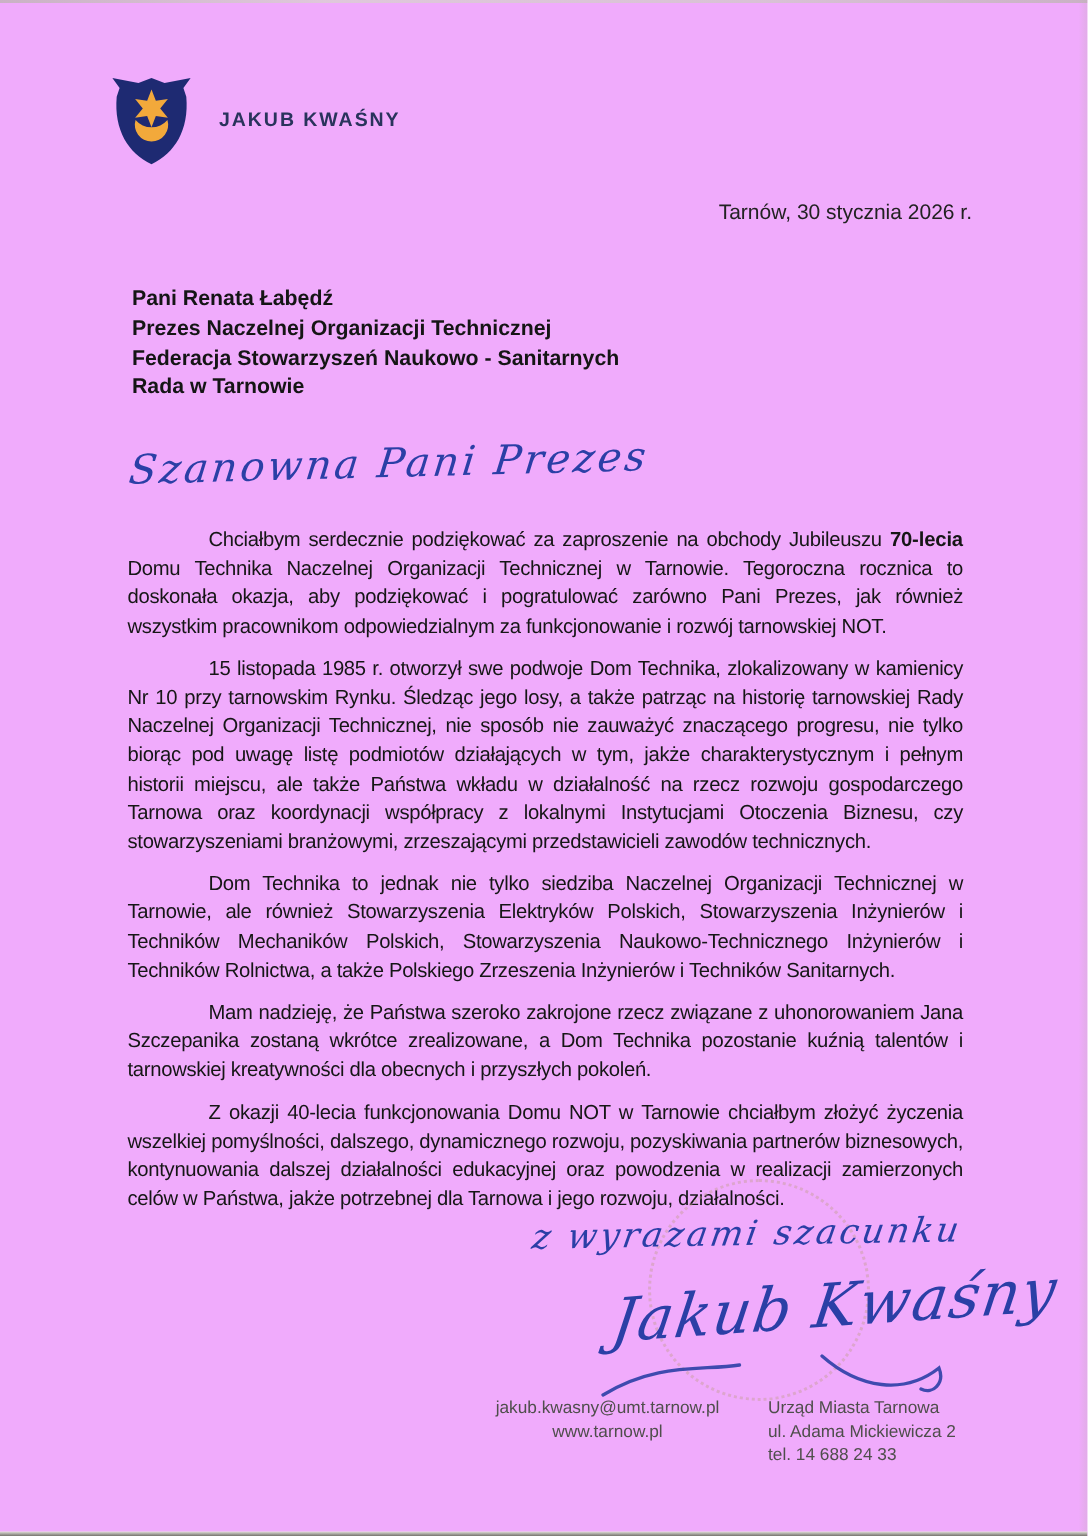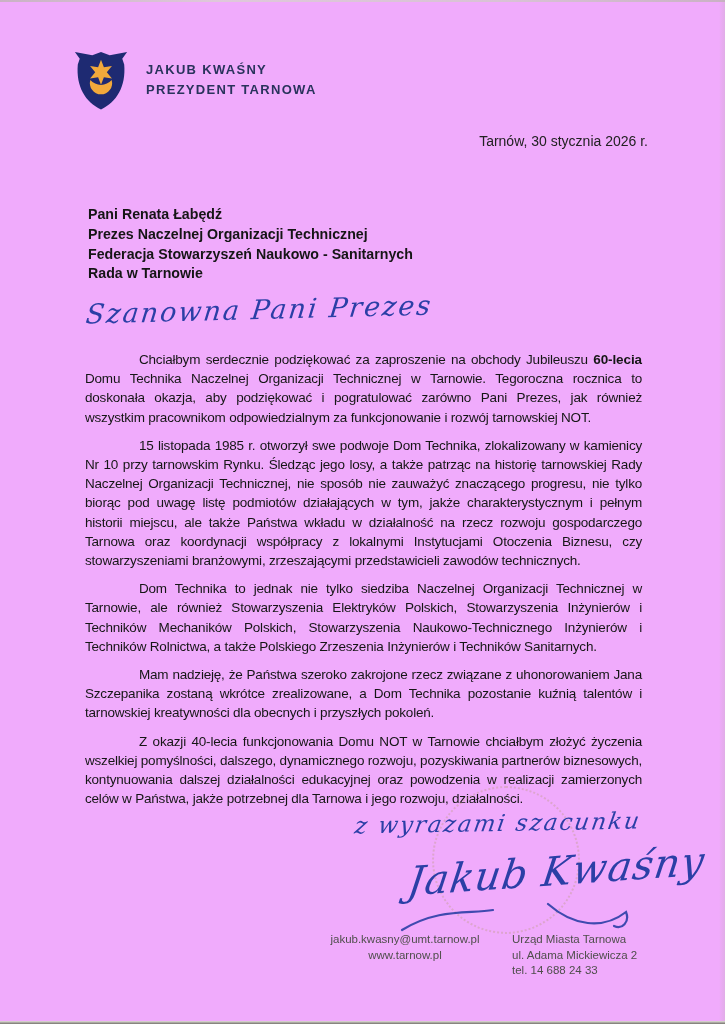--- a/index.html
+++ b/index.html
@@ -17,21 +17,21 @@
   .scan-edge-right { position: absolute; top:0; bottom:0; right:0; width:6px;
                      background: linear-gradient(270deg, rgba(180,176,168,.25), rgba(180,176,168,0)); }
 
   
   .header { position: absolute; top: 48px; left: 72px; display: flex; align-items: center; gap: 16px; }
   .crest { width: 58px; height: 64px; }
   .sender { line-height: 20px; letter-spacing: 1.3px; font-size: 13px; font-weight: 600; }
 
   .date-line { position: absolute; top: 133px; right: 77px; font-size: 14px; color: #222; }
 
-  .recipient { position: absolute; top: 205px; left: 88px; font-size: 14.2px; font-weight: 700;
+  .recipient { position: absolute; top: 190px; left: 88px; font-size: 14.2px; font-weight: 700;
                line-height: 19.8px; color: #151515; }
 
   .handwriting { font-family: "DejaVu Serif", serif; font-style: italic; }
 
   .salutation { position: absolute; top: 294px; left: 86px; font-size: 27px;
                 transform: rotate(-1.5deg) skewX(-8deg); letter-spacing: 2px; }
 
   .ink {  }
 
   .body-text { position: absolute; top: 350px; left: 85px; width: 557px;
@@ -62,37 +62,36 @@
   <div class="scan-edge-top"></div>
 
   <div class="header">
     <svg class="crest" viewBox="0 0 60 66" aria-hidden="true">
       <path d="M8 11 L3 4 L21 7.5 L30 4 L39 7.5 L57 4 L52 11 L54 17 C56 40 46 56 30 63.5 C14 56 4 40 6 17 Z" fill="#1e2a72"></path>
       <polygon fill="#f2a93b" points="30,12 33,19.8 41.3,18.5 36,25 41.3,31.5 33,30.2 30,38 27,30.2 18.7,31.5 24,25 18.7,18.5 27,19.8"></polygon>
       <path fill="#f2a93b" d="M19 33 A 11.5 11.5 0 1 0 41 33 A 14.5 14.5 0 0 1 19 33 Z"></path>
     </svg>
     <div class="sender">
       <div style="color: rgb(41, 51, 92);">JAKUB KWAŚNY</div>
-      <div style="color: rgb(41, 51, 92);">PREZYDENT TARNOWA</div>
     </div>
   </div>
 
   <div class="date-line">Tarnów, 30 stycznia 2026 r.</div>
 
   <div class="recipient">
     <div>Pani Renata Łabędź</div>
     <div>Prezes Naczelnej Organizacji Technicznej</div>
     <div>Federacja Stowarzyszeń Naukowo - Sanitarnych</div>
     <div>Rada w Tarnowie</div>
   </div>
 
   <div class="handwriting salutation ink" style="color: rgb(43, 63, 166);">Szanowna Pani Prezes</div>
 
   <div class="body-text">
-    <p><span>Chciałbym serdecznie podziękować za zaproszenie na obchody Jubileuszu </span><b>60-lecia</b><span> Domu Technika Naczelnej Organizacji Technicznej w Tarnowie. Tegoroczna rocznica to doskonała okazja, aby podziękować i pogratulować zarówno Pani Prezes, jak również wszystkim pracownikom odpowiedzialnym za funkcjonowanie i rozwój tarnowskiej NOT.</span></p>
+    <p><span>Chciałbym serdecznie podziękować za zaproszenie na obchody Jubileuszu </span><b>70-lecia</b><span> Domu Technika Naczelnej Organizacji Technicznej w Tarnowie. Tegoroczna rocznica to doskonała okazja, aby podziękować i pogratulować zarówno Pani Prezes, jak również wszystkim pracownikom odpowiedzialnym za funkcjonowanie i rozwój tarnowskiej NOT.</span></p>
     <p>15 listopada 1985 r. otworzył swe podwoje Dom Technika, zlokalizowany w kamienicy Nr 10 przy tarnowskim Rynku.  Śledząc jego losy, a także patrząc na historię tarnowskiej Rady Naczelnej Organizacji Technicznej, nie sposób nie zauważyć znaczącego progresu, nie tylko biorąc pod uwagę listę podmiotów działających w tym, jakże charakterystycznym i pełnym historii miejscu, ale także Państwa wkładu w działalność na rzecz rozwoju gospodarczego Tarnowa oraz koordynacji współpracy z lokalnymi Instytucjami Otoczenia Biznesu, czy stowarzyszeniami branżowymi, zrzeszającymi przedstawicieli zawodów technicznych.</p>
     <p>Dom Technika to jednak nie tylko siedziba Naczelnej Organizacji Technicznej w Tarnowie, ale również Stowarzyszenia Elektryków Polskich, Stowarzyszenia Inżynierów i Techników Mechaników Polskich, Stowarzyszenia Naukowo-Technicznego Inżynierów i Techników Rolnictwa, a także Polskiego Zrzeszenia Inżynierów i Techników Sanitarnych.</p>
     <p>Mam nadzieję, że Państwa szeroko zakrojone rzecz związane z uhonorowaniem Jana Szczepanika zostaną wkrótce zrealizowane, a Dom Technika pozostanie kuźnią talentów i tarnowskiej  kreatywności dla obecnych i przyszłych pokoleń.</p>
     <p>Z okazji 40-lecia funkcjonowania Domu NOT w Tarnowie chciałbym złożyć życzenia wszelkiej pomyślności, dalszego, dynamicznego rozwoju, pozyskiwania partnerów biznesowych, kontynuowania dalszej działalności edukacyjnej oraz powodzenia w realizacji zamierzonych celów w Państwa, jakże potrzebnej dla Tarnowa i jego rozwoju, działalności.</p>
   </div>
 
   <div class="stamp-outline"></div>
 
   <div class="handwriting closing-phrase ink" style="color: rgb(43, 63, 166);">z wyrazami szacunku</div>
   <div class="handwriting signature ink" style="color: rgb(43, 63, 166);">Jakub Kwaśny</div>

